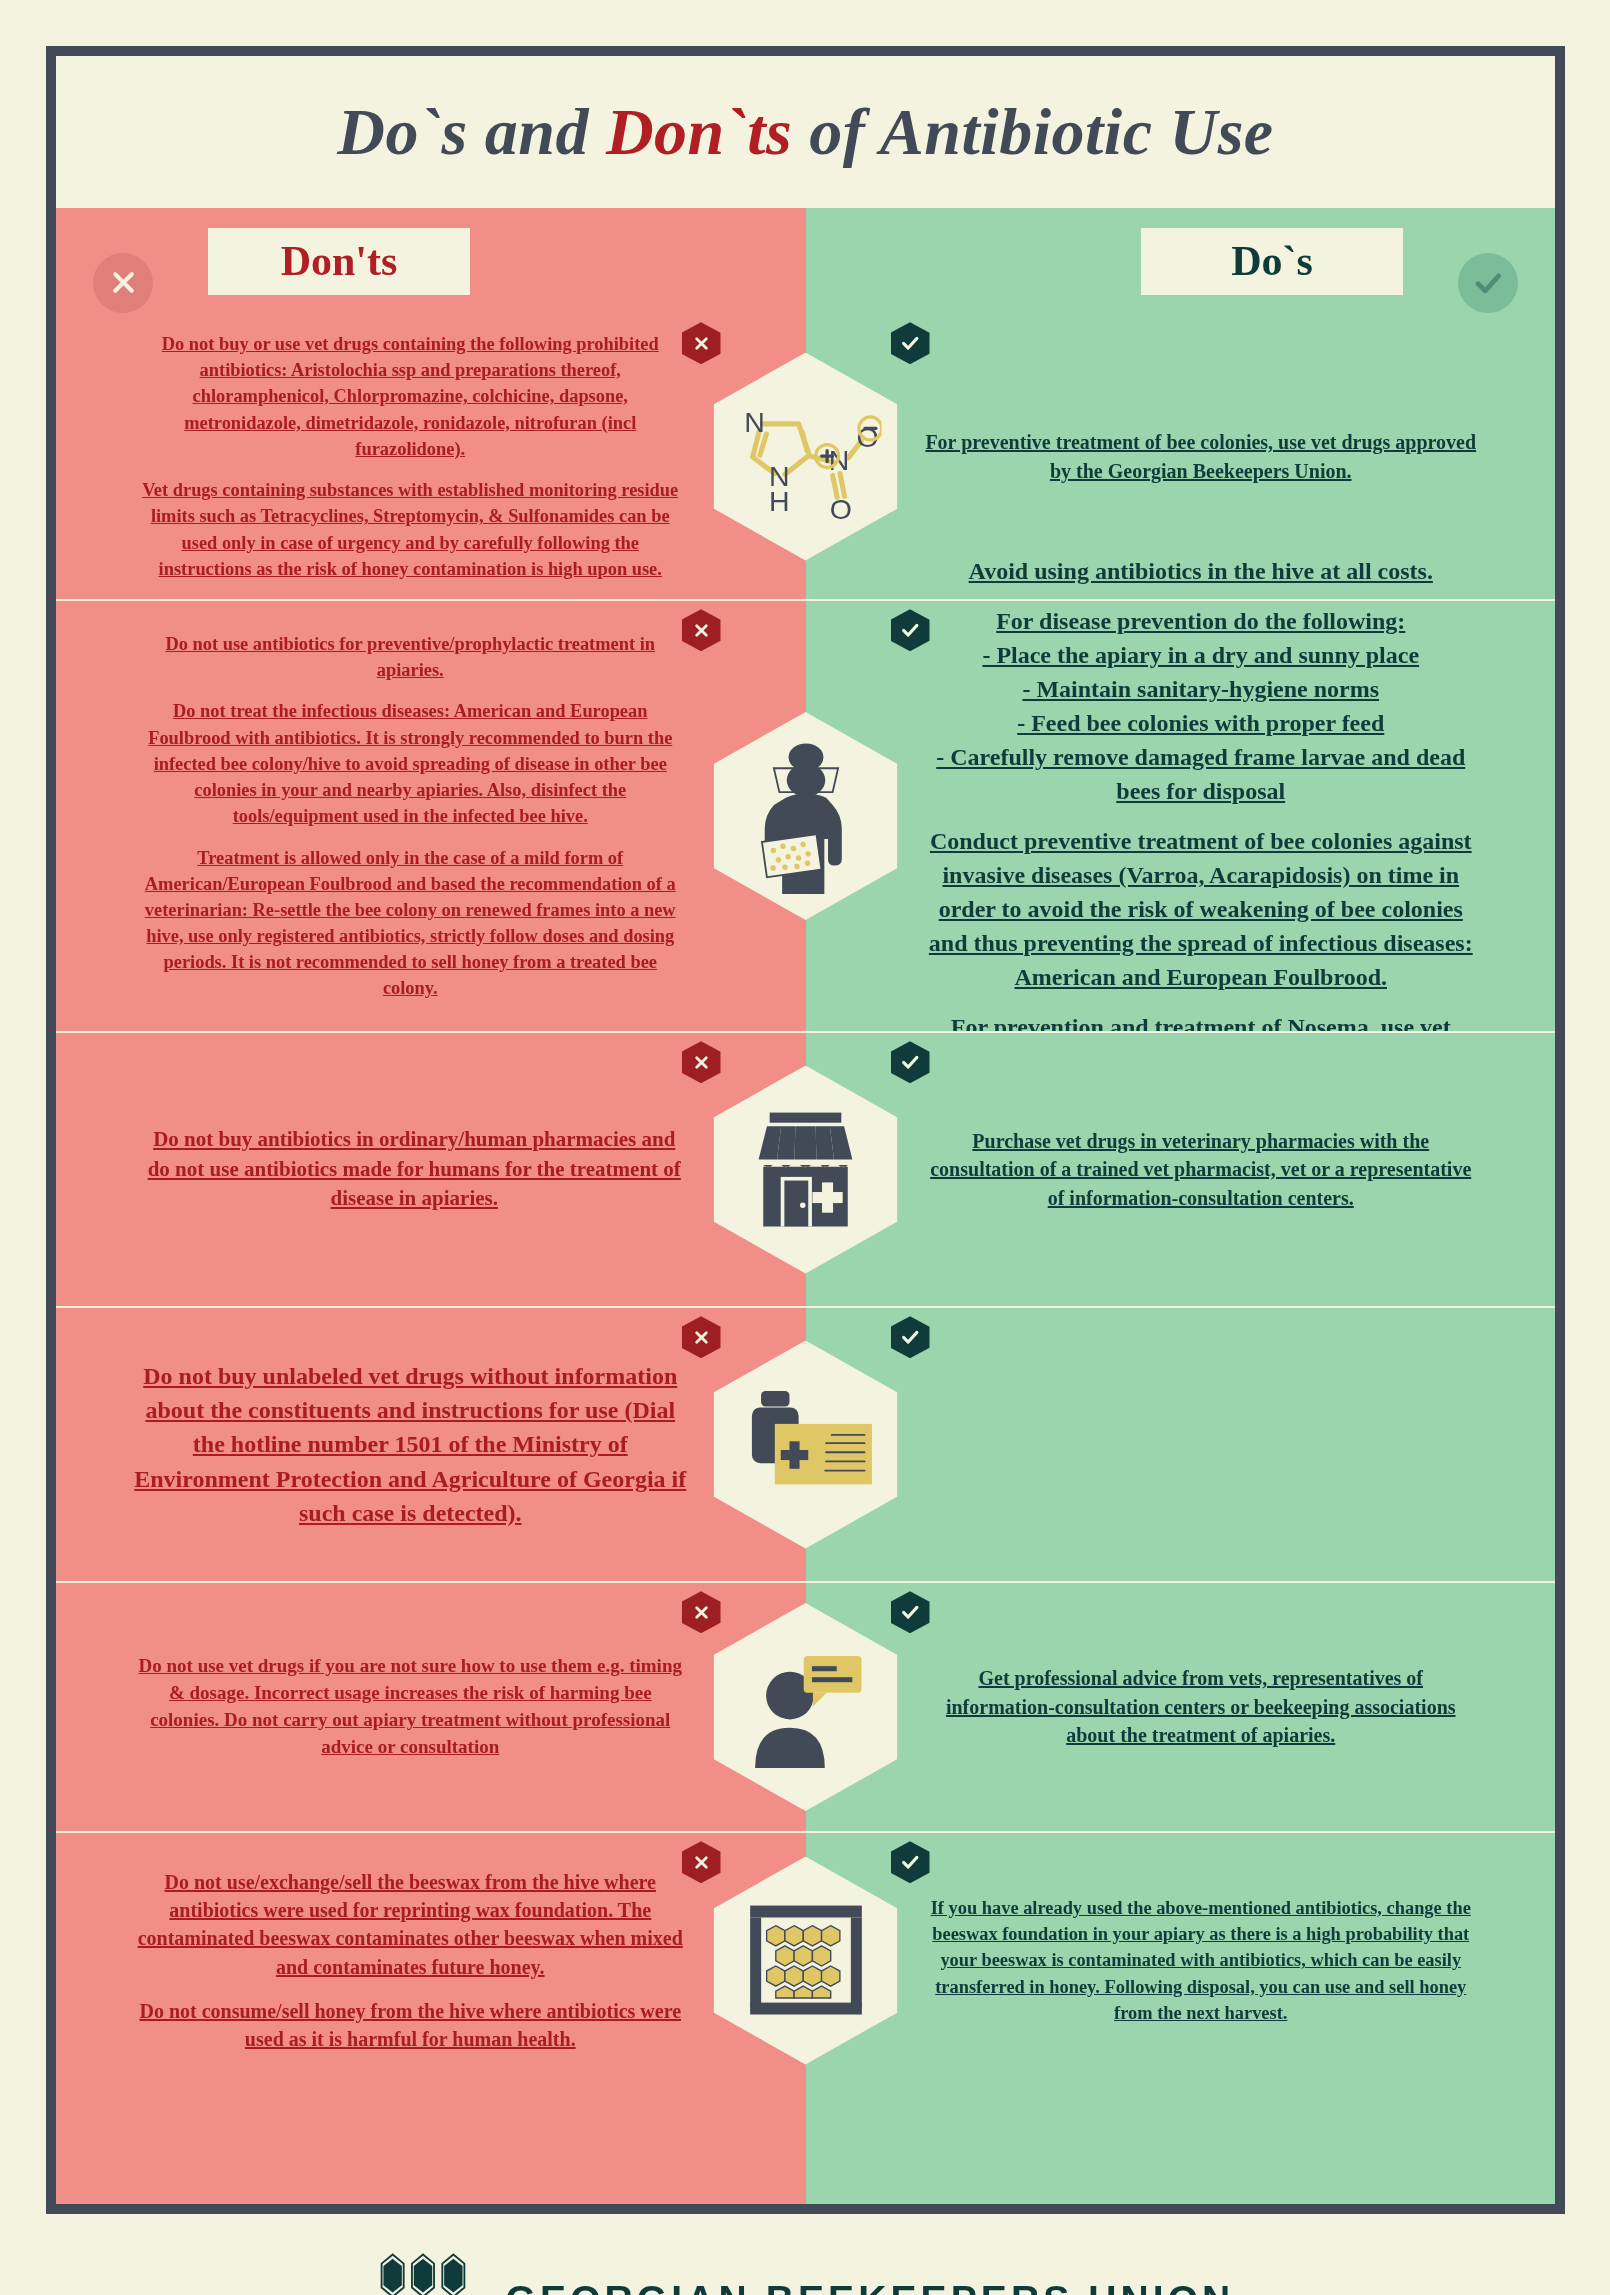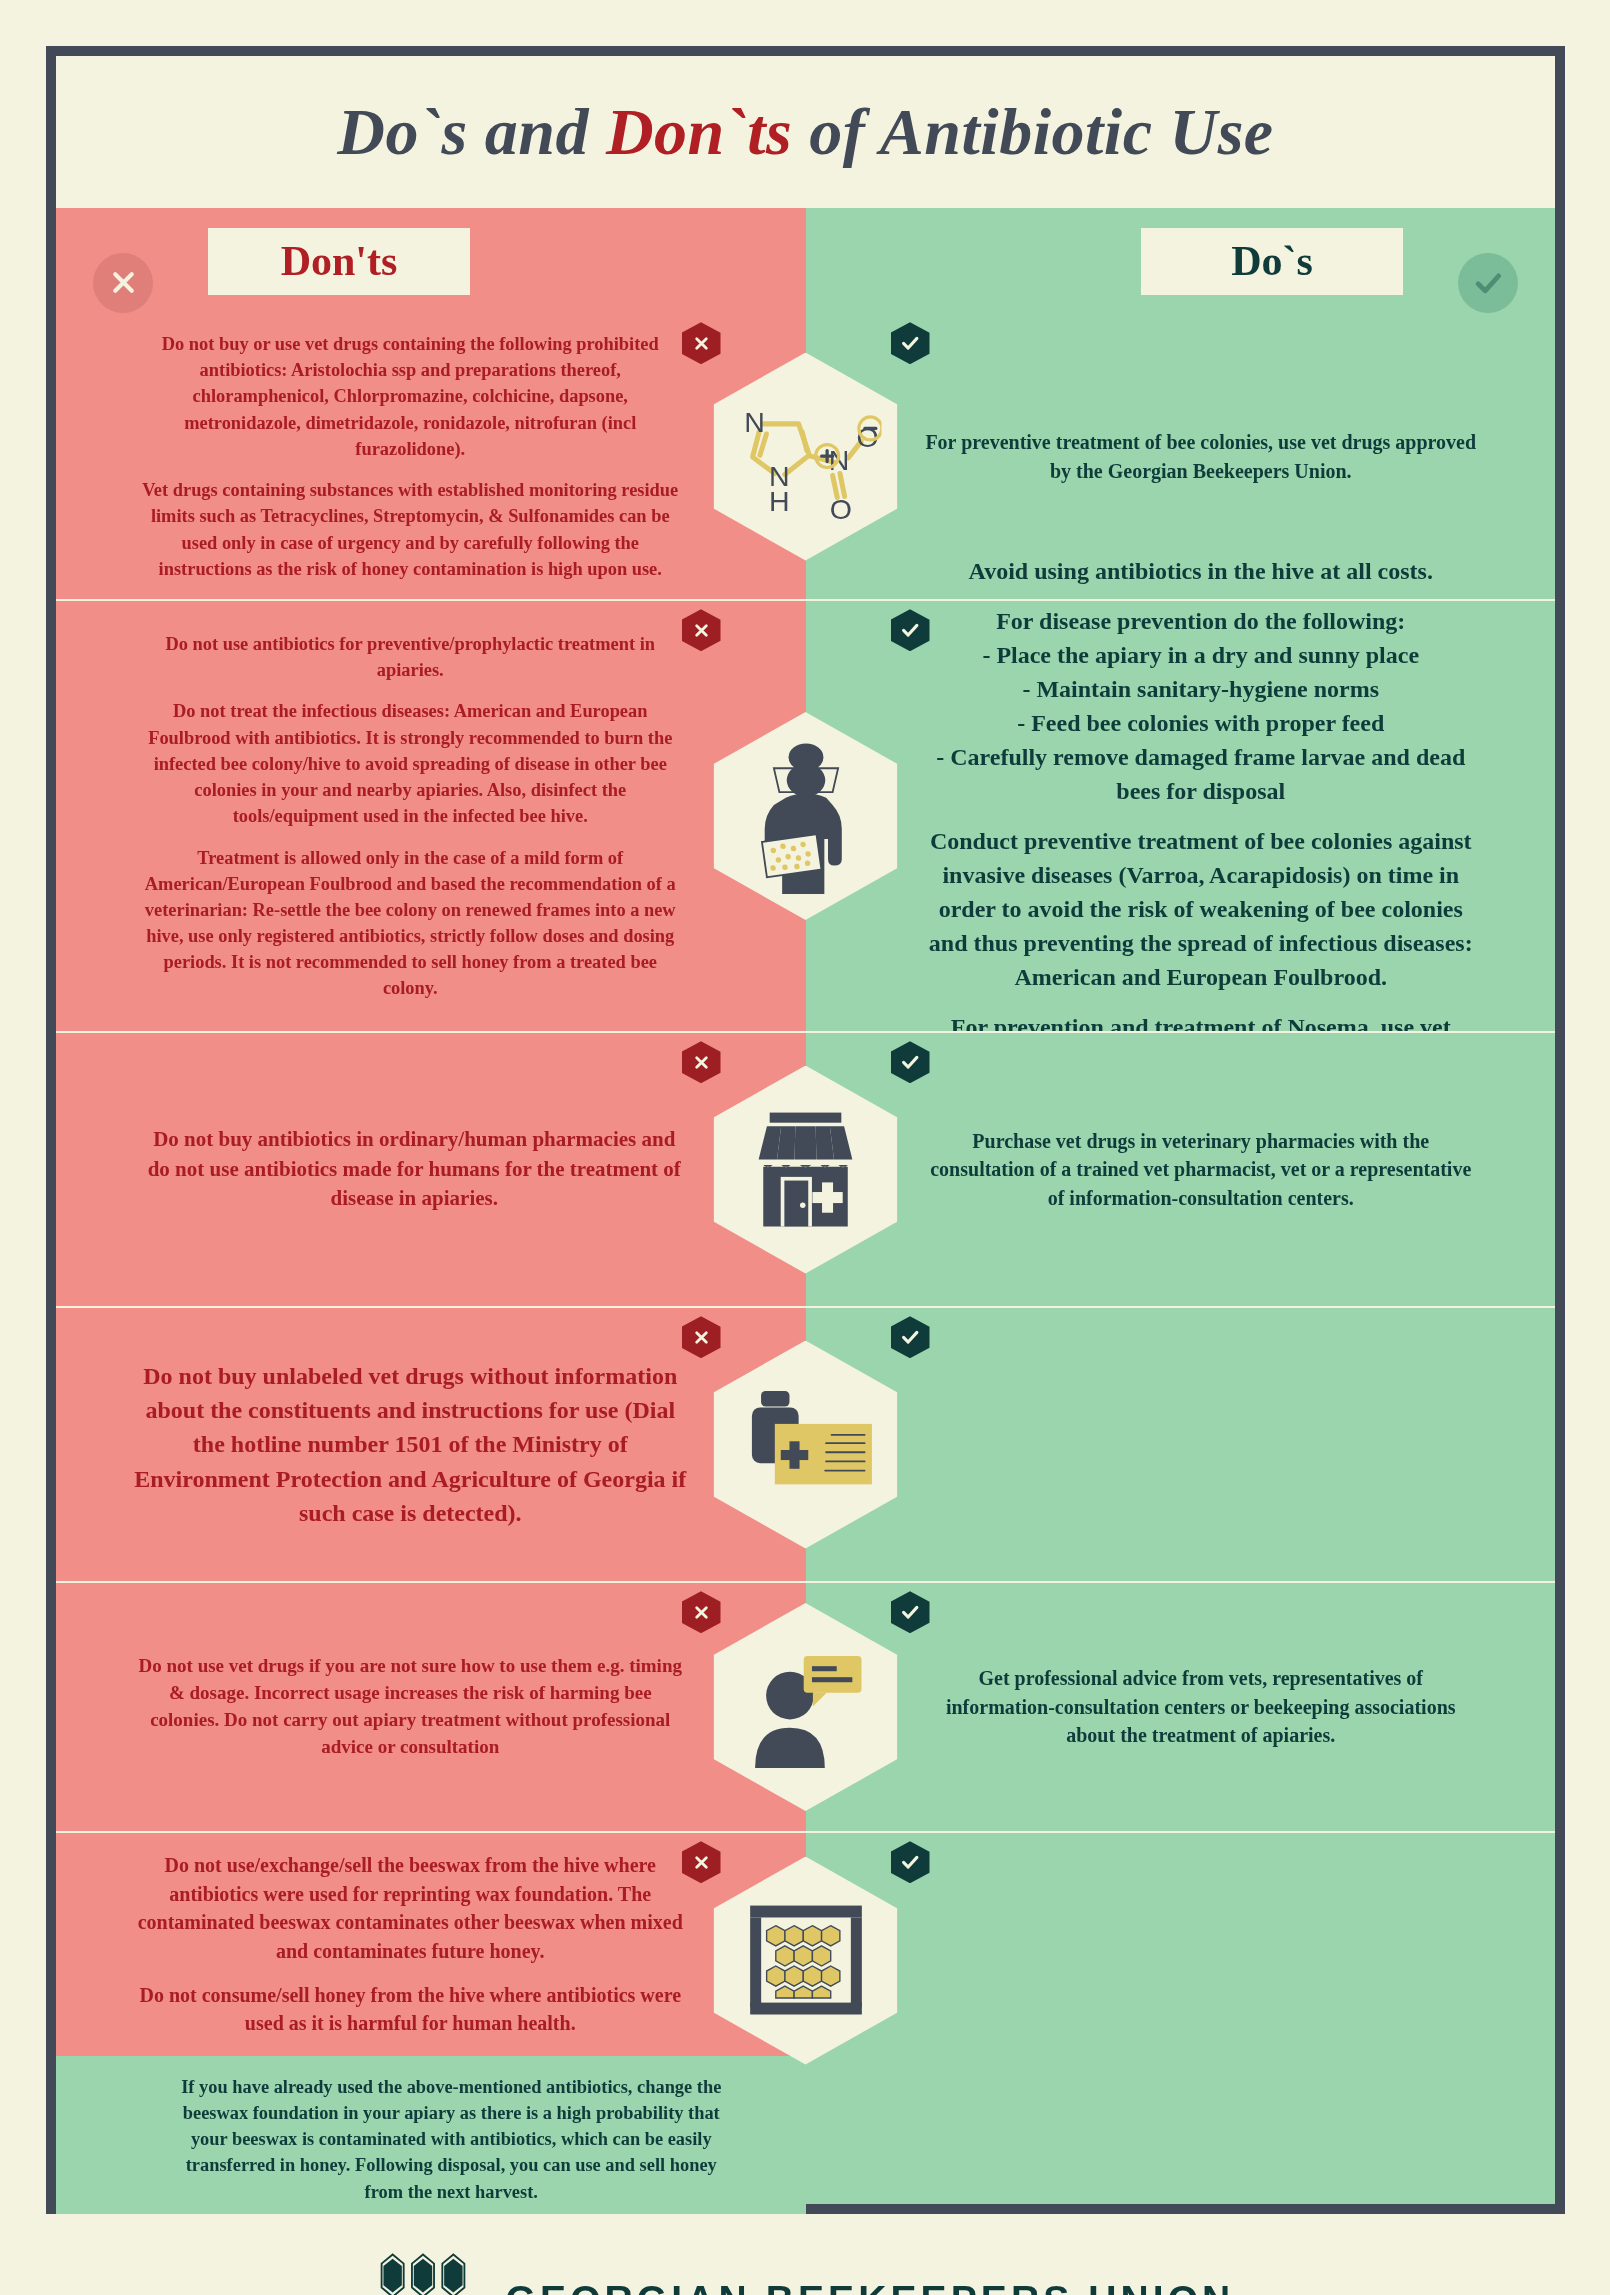--- a/index.html
+++ b/index.html
@@ -90,21 +90,21 @@
   .cell.left{background:#f18e87;padding-right:119px;}
   .cell.right{background:#9ad5ae;padding-left:119px;}
   .txt{
     text-align:center;
     font-family:"Liberation Serif", serif;
     font-weight:bold;
     line-height:1.42;
   }
   .txt.dont{color:#a81c22;}
   .txt.do{color:#0f3b3a;}
-  .txt p{margin:0 0 15.6px 0;}
+  .txt p{margin:0 0 15.6px 0;text-decoration:underline;}
   .txt p:last-child{margin-bottom:0;}
 
   
   .hexwrap{
     position:absolute;
     left:50%;top:50%;
     transform:translate(-50%,-50%);
     width:197px;height:216px;
     display:flex;align-items:center;justify-content:center;
     z-index:5;
@@ -442,21 +442,21 @@
                 <path d="M6.5 6.5 L17.5 17.5 M17.5 6.5 L6.5 17.5" stroke="#f4f3df" stroke-width="3.2" stroke-linecap="round" fill="none"></path>
               </svg>
             </div>
             <div class="hexmark v">
               <svg width="22" height="22" viewBox="0 0 24 24">
                 <path d="M5 12.5 L10 17.5 L19.5 7" stroke="#f4f3df" stroke-width="3.4" fill="none" stroke-linecap="round" stroke-linejoin="round"></path>
               </svg>
             </div>
           </div>
         </div>
-        <div class="row" style="height: 257px; flex-direction: column;">
+        <div class="row" style="height: 257px;">
           <div class="cell left">
             <div class="txt dont" style="font-size: 20px;">
               <p style="white-space: pre-line;">Do not use/exchange/sell the beeswax from the hive where antibiotics were used for reprinting wax foundation. The contaminated beeswax contaminates other beeswax when mixed and contaminates future honey.</p>
               <p style="white-space: pre-line;">Do not consume/sell honey from the hive where antibiotics were used as it is harmful for human health.</p>
             </div>
           </div>
           <div class="cell right">
             <div class="txt do" style="font-size: 18.4px;">
               <p style="white-space: pre-line;">If you have already used the above-mentioned antibiotics, change the beeswax foundation in your apiary as there is a high probability that your beeswax is contaminated with antibiotics, which can be easily transferred in honey. Following disposal, you can use and sell honey from the next harvest.</p>
             </div>

